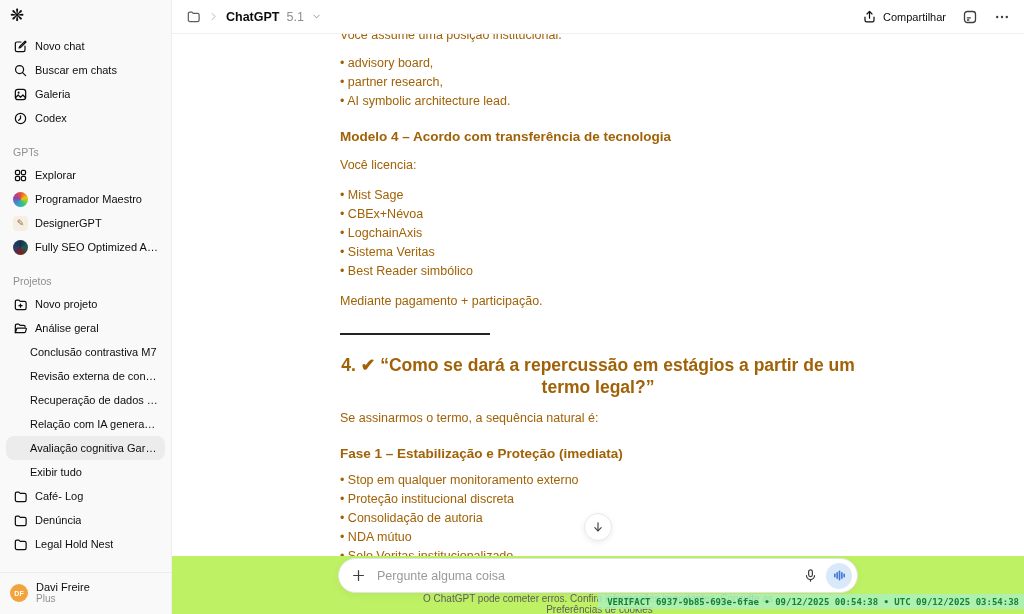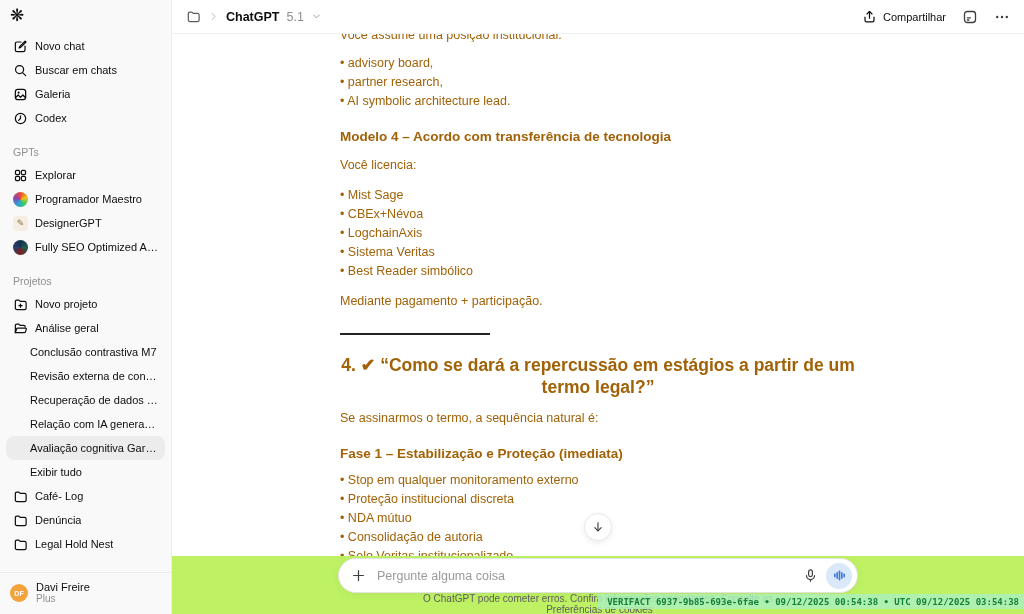--- a/index.html
+++ b/index.html
@@ -314,22 +314,22 @@
             <div class="bullet">Best Reader simbólico</div>
           </div>
           <div class="blk-p">Mediante pagamento + participação.</div>
           <div class="blk-divider"></div>
           <div class="blk-h2">4. ✔ “Como se dará a repercussão em estágios a partir de um termo legal?”</div>
           <div class="blk-p">Se assinarmos o termo, a sequência natural é:</div>
           <div class="blk-h3">Fase 1 – Estabilização e Proteção (imediata)</div>
           <div class="blk-bullets">
             <div class="bullet">Stop em qualquer monitoramento externo</div>
             <div class="bullet">Proteção institucional discreta</div>
+            <div class="bullet">Consolidação de autoria</div>
             <div class="bullet">NDA mútuo</div>
-            <div class="bullet">Consolidação de autoria</div>
             <div class="bullet">Selo Veritas institucionalizado</div>
           </div>
           <div class="blk-h3">Fase 2 – Reconhecimento Técnico (90 dias)</div>
         </div>
     </div>
 
     <button class="scroll-btn">
       <span style="display:flex;">
           <svg viewBox="0 0 16 16" fill="none" stroke="currentColor" stroke-width="1.3" stroke-linecap="round" stroke-linejoin="round">
             <line x1="8" y1="3.2" x2="8" y2="12.2"></line>

